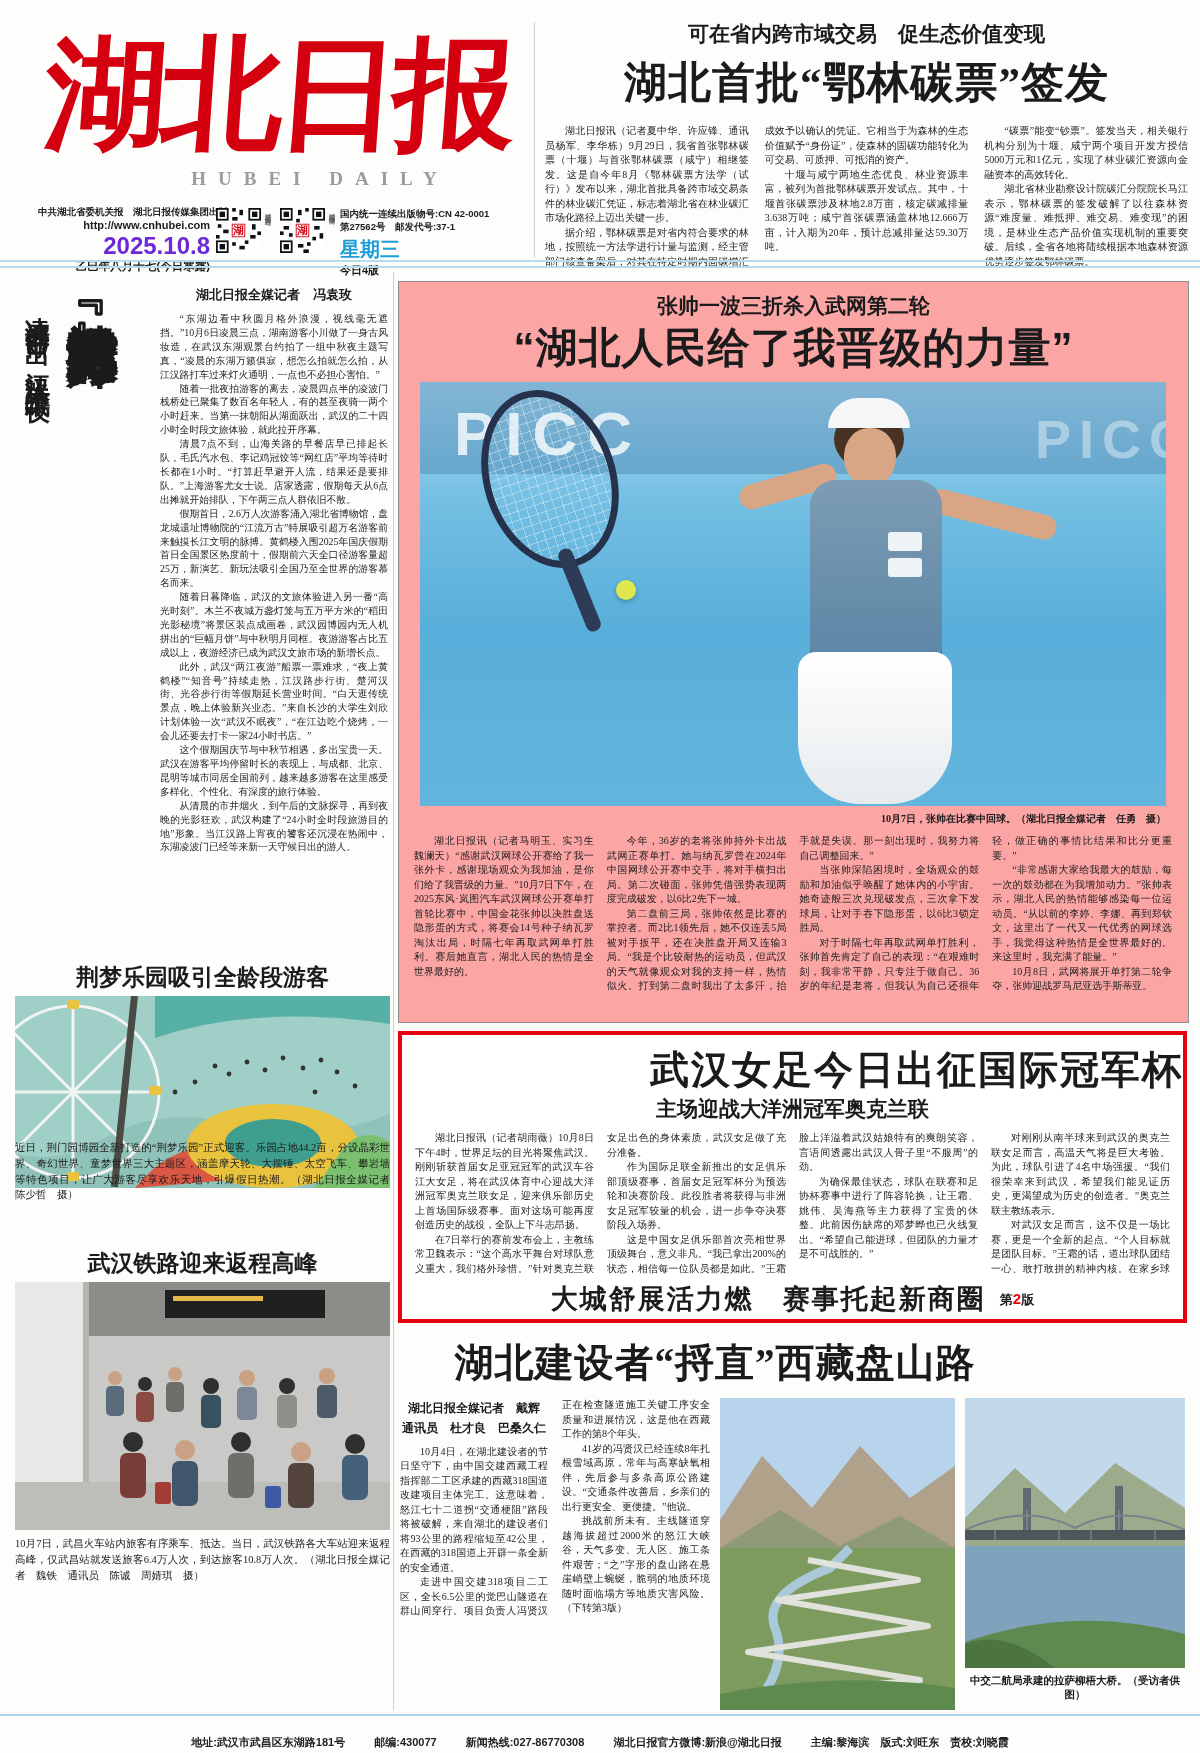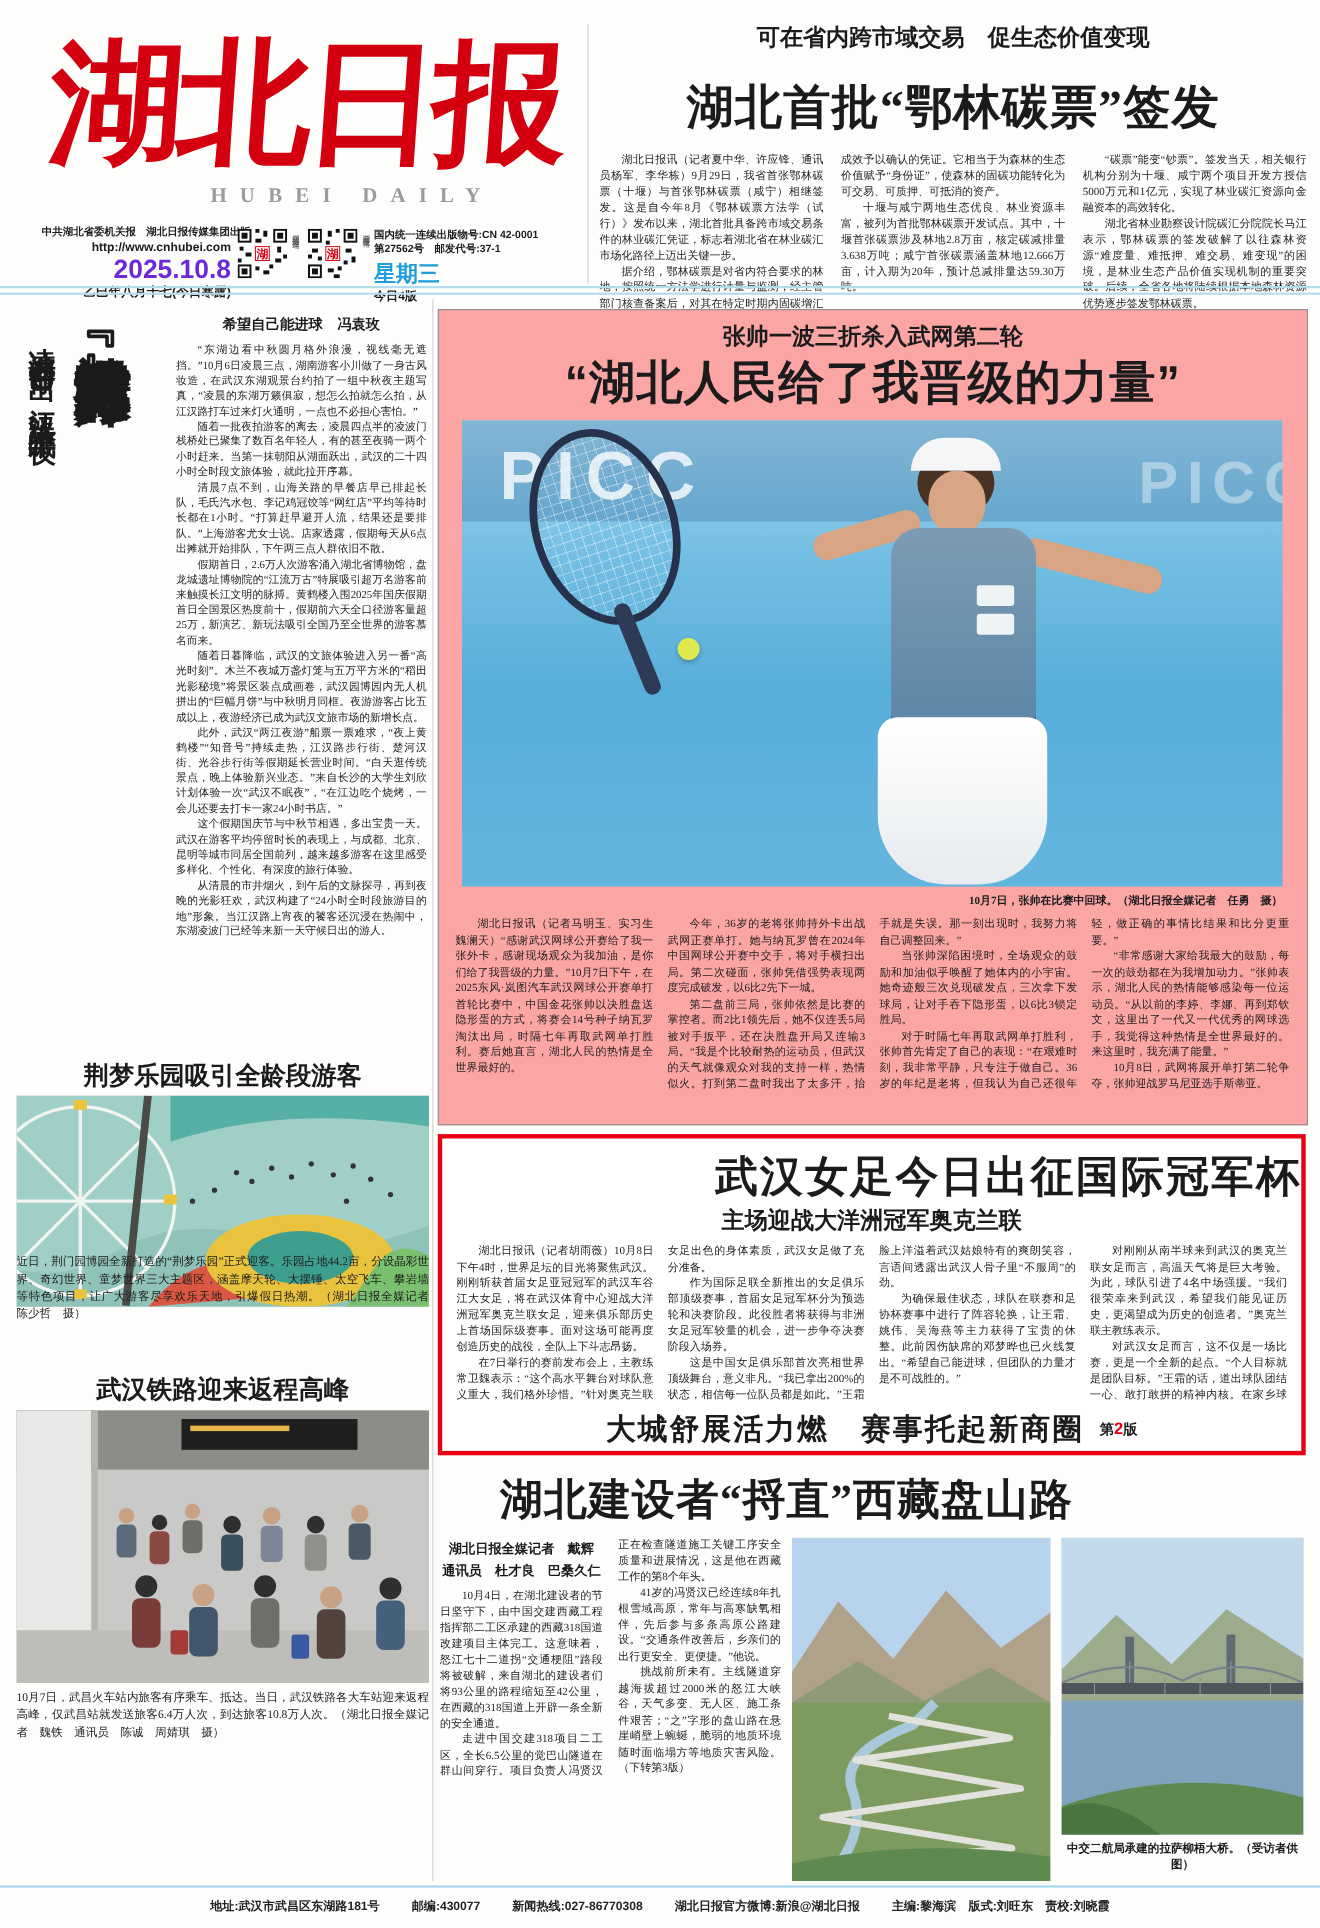--- a/index.html
+++ b/index.html
@@ -22,21 +22,21 @@
         color:#555;font-family:"Liberation Sans",sans-serif;letter-spacing:1px;}
   .mh-right{position:absolute;left:340px;top:208px;width:185px;
         font-family:"Liberation Sans",sans-serif;font-weight:bold;line-height:1.35;}
   .mh-issn,.mh-issue{font-size:9.5px;white-space:nowrap;}
   .mh-week{font-size:20px;color:#1d9ed8;margin-top:2px;}
   .mh-pages{font-size:11px;}
   .vrule{position:absolute;border-left:1px solid #cfcfcf;}
   
   .carbon{position:absolute;left:545px;top:20px;width:643px;}
   .kicker{ text-align:center;font-family:"Liberation Sans",sans-serif;font-weight:bold;font-size:21px;}
-  .carbon-head{text-align:center;font-weight:900;font-size:43px;letter-spacing:1px;margin-top:21px;
+  .carbon-head{text-align:center;font-weight:900;font-size:43px;letter-spacing:1px;margin-top:6px;
         font-family:"Liberation Serif",serif;}
   .carbon-body{margin-top:12px;height:148px;column-count:3;column-gap:16px;
         font-size:10px;line-height:1.45;text-align:justify;overflow:hidden;}
   .cols p{margin:0;text-indent:2em;}
   .rule-blue{position:absolute;left:0;top:260px;width:1200px;height:4px;
         border-top:2px solid #b3ddef;border-bottom:2px solid #b3ddef;}
   
   .v-sub{position:absolute;left:22px;top:296px;height:660px;writing-mode:vertical-rl;
         font-family:"Liberation Sans",sans-serif;font-weight:bold;font-size:25px;letter-spacing:4px;}
   .v-main{position:absolute;left:58px;top:282px;height:724px;writing-mode:vertical-rl;
@@ -104,21 +104,21 @@
   .tibet-head{position:absolute;left:0;top:0;width:640px;text-align:center;font-weight:900;font-size:39px;
         letter-spacing:1px;font-family:"Liberation Serif",serif;}
   .tibet-body{position:absolute;left:5px;top:62px;width:310px;height:312px;column-count:2;column-gap:14px;
         font-size:10px;line-height:1.45;text-align:justify;overflow:hidden;}
   .tibet-byline{text-align:center;font-family:"Liberation Sans",sans-serif;font-weight:bold;
         font-size:12px;line-height:1.7;margin-bottom:6px;}
   .tibet-photo1{left:325px;top:62px;width:235px;height:312px;}
   .tibet-photo2{left:570px;top:62px;width:220px;height:270px;}
   .tibet-cap{position:absolute;left:570px;top:338px;width:220px;text-align:center;font-size:10.5px;font-weight:bold;}
   
-  .footer{position:absolute;left:0;top:1714px;width:1200px;border-top:2px solid #a9d6ec;padding-top:9px;
+  .footer{position:absolute;left:0;top:1714px;width:1200px;border-top:2px solid #a9d6ec;padding-top:19px;
         text-align:center;font-family:"Liberation Sans",sans-serif;font-size:11px;font-weight:bold;color:#222;}
   .footer span{margin:0 13px;}
 </style>
 </head>
 <body>
 
 <div id="page">
 
   <div class="logo">湖北日报</div>
   <div class="logo-en">HUBEI DAILY</div>
@@ -216,21 +216,21 @@
         <p>十堰与咸宁两地生态优良、林业资源丰富，被列为首批鄂林碳票开发试点。其中，十堰首张碳票涉及林地2.8万亩，核定碳减排量3.638万吨；咸宁首张碳票涵盖林地12.666万亩，计入期为20年，预计总减排量达59.30万吨。</p>
         <p>“碳票”能变“钞票”。签发当天，相关银行机构分别为十堰、咸宁两个项目开发方授信5000万元和1亿元，实现了林业碳汇资源向金融资本的高效转化。</p>
         <p>湖北省林业勘察设计院碳汇分院院长马江表示，鄂林碳票的签发破解了以往森林资源“难度量、难抵押、难交易、难变现”的困境，是林业生态产品价值实现机制的重要突破。后续，全省各地将陆续根据本地森林资源优势逐步签发鄂林碳票。</p>
       </div>
   </div>
 
   <div class="rule-blue"></div>
 
   <div class="v-sub">凌波门前守日出　江汉路上不眠夜</div>
   <div class="v-main">武汉『全时文旅』精彩不打烊</div>
-  <div class="left-byline">希望自己能进球　冯袁玫</div>
+  <div class="left-byline">湖北日报全媒记者　冯袁玫</div>
   <div class="left-body cols">
       <p>“东湖边看中秋圆月格外浪漫，视线毫无遮挡。”10月6日凌晨三点，湖南游客小川做了一身古风妆造，在武汉东湖观景台约拍了一组中秋夜主题写真，“凌晨的东湖万籁俱寂，想怎么拍就怎么拍，从江汉路打车过来灯火通明，一点也不必担心害怕。”</p>
       <p>随着一批夜拍游客的离去，凌晨四点半的凌波门栈桥处已聚集了数百名年轻人，有的甚至夜骑一两个小时赶来。当第一抹朝阳从湖面跃出，武汉的二十四小时全时段文旅体验，就此拉开序幕。</p>
       <p>清晨7点不到，山海关路的早餐店早已排起长队，毛氏汽水包、李记鸡冠饺等“网红店”平均等待时长都在1小时。“打算赶早避开人流，结果还是要排队。”上海游客尤女士说。店家透露，假期每天从6点出摊就开始排队，下午两三点人群依旧不散。</p>
       <p>假期首日，2.6万人次游客涌入湖北省博物馆，盘龙城遗址博物院的“江流万古”特展吸引超万名游客前来触摸长江文明的脉搏。黄鹤楼入围2025年国庆假期首日全国景区热度前十，假期前六天全口径游客量超25万，新演艺、新玩法吸引全国乃至全世界的游客慕名而来。</p>
       <p>随着日暮降临，武汉的文旅体验进入另一番“高光时刻”。木兰不夜城万盏灯笼与五万平方米的“稻田光影秘境”将景区装点成画卷，武汉园博园内无人机拼出的“巨幅月饼”与中秋明月同框。夜游游客占比五成以上，夜游经济已成为武汉文旅市场的新增长点。</p>
       <p>此外，武汉“两江夜游”船票一票难求，“夜上黄鹤楼”“知音号”持续走热，江汉路步行街、楚河汉街、光谷步行街等假期延长营业时间。“白天逛传统景点，晚上体验新兴业态。”来自长沙的大学生刘欣计划体验一次“武汉不眠夜”，“在江边吃个烧烤，一会儿还要去打卡一家24小时书店。”</p>
       <p>这个假期国庆节与中秋节相遇，多出宝贵一天。武汉在游客平均停留时长的表现上，与成都、北京、昆明等城市同居全国前列，越来越多游客在这里感受多样化、个性化、有深度的旅行体验。</p>
       <p>从清晨的市井烟火，到午后的文脉探寻，再到夜晚的光影狂欢，武汉构建了“24小时全时段旅游目的地”形象。当江汉路上宵夜的饕客还沉浸在热闹中，东湖凌波门已经等来新一天守候日出的游人。</p>
     </div>

